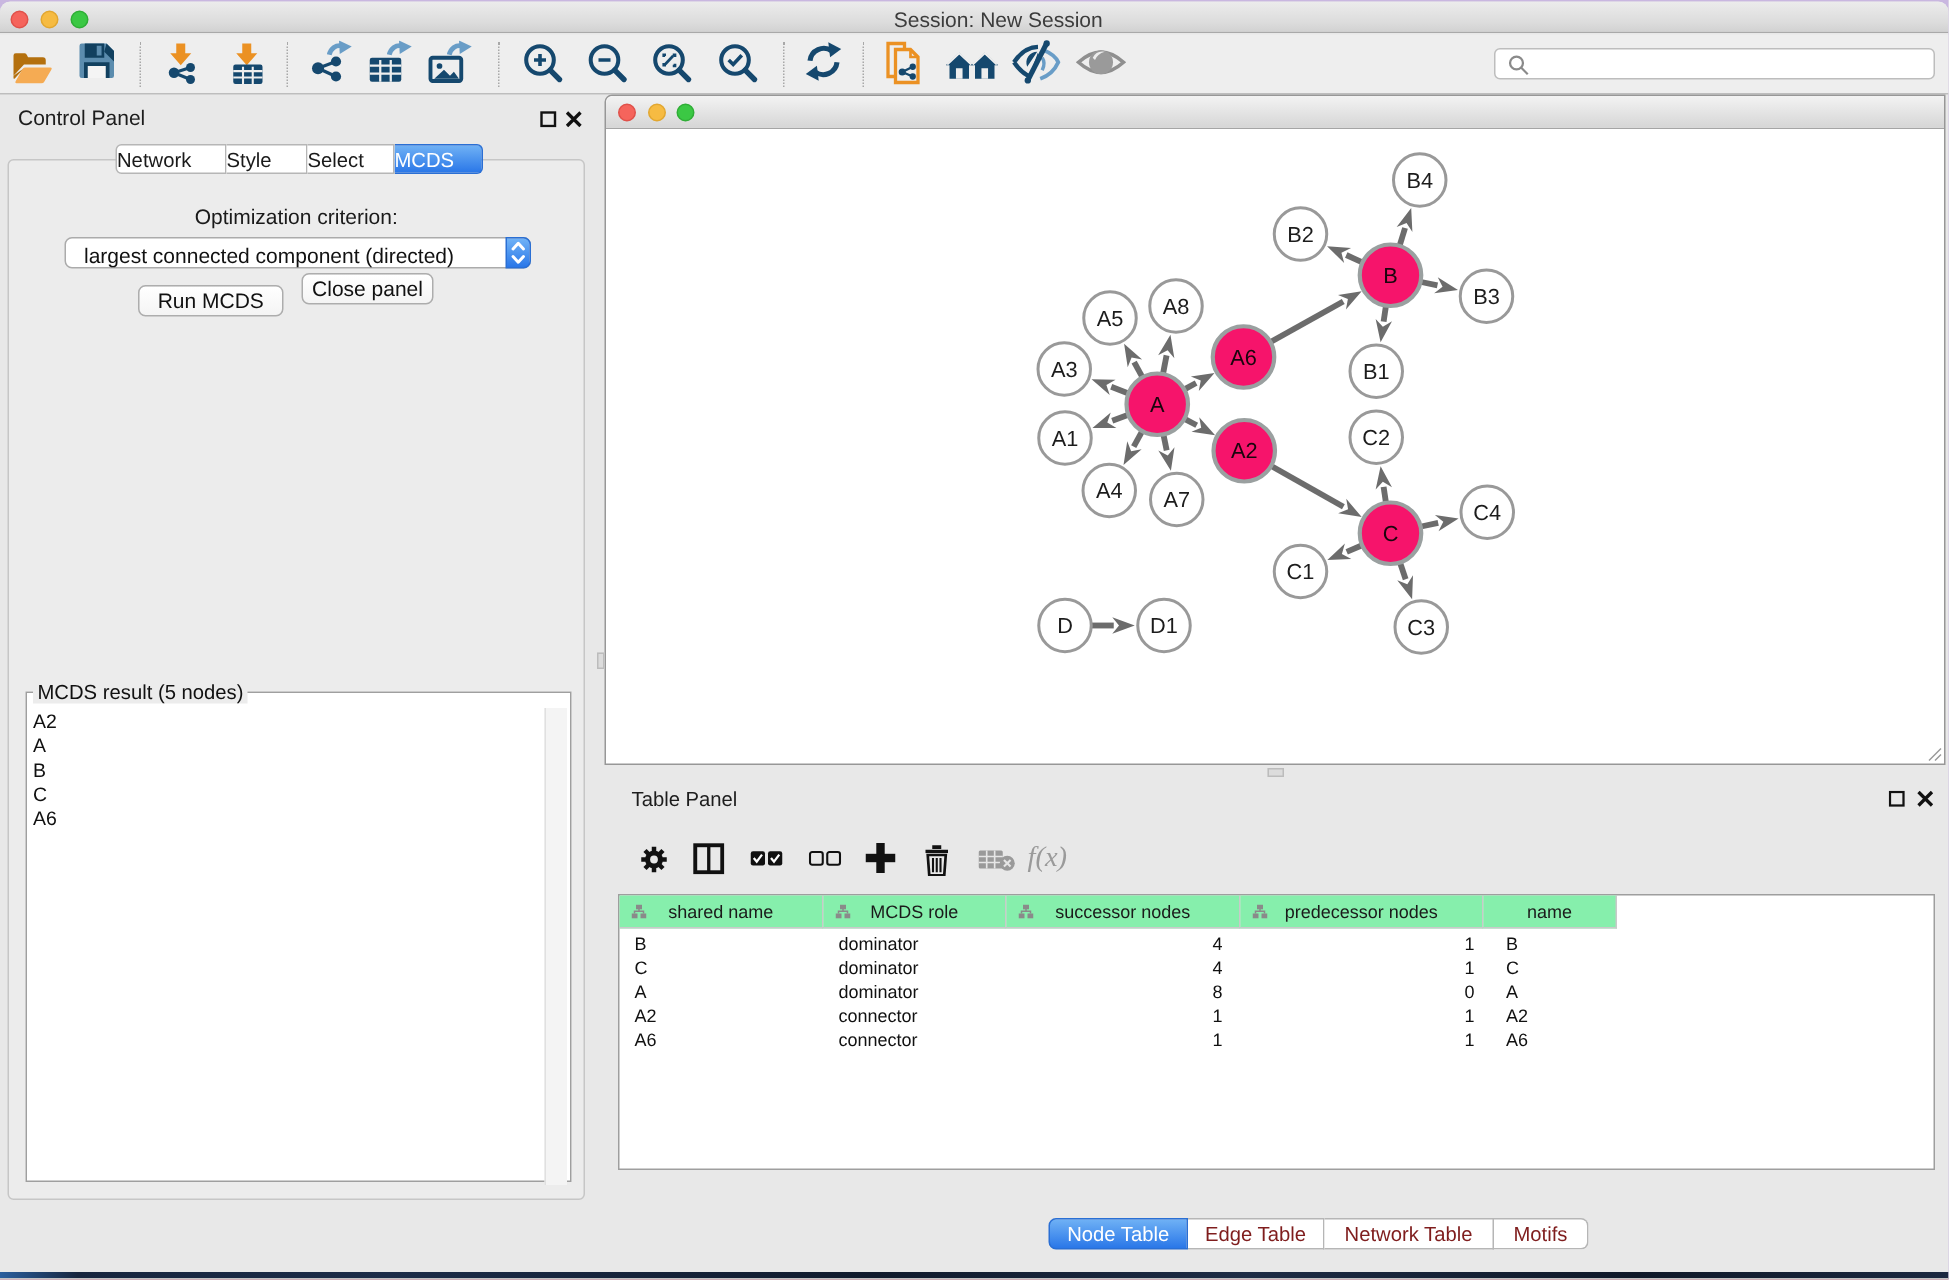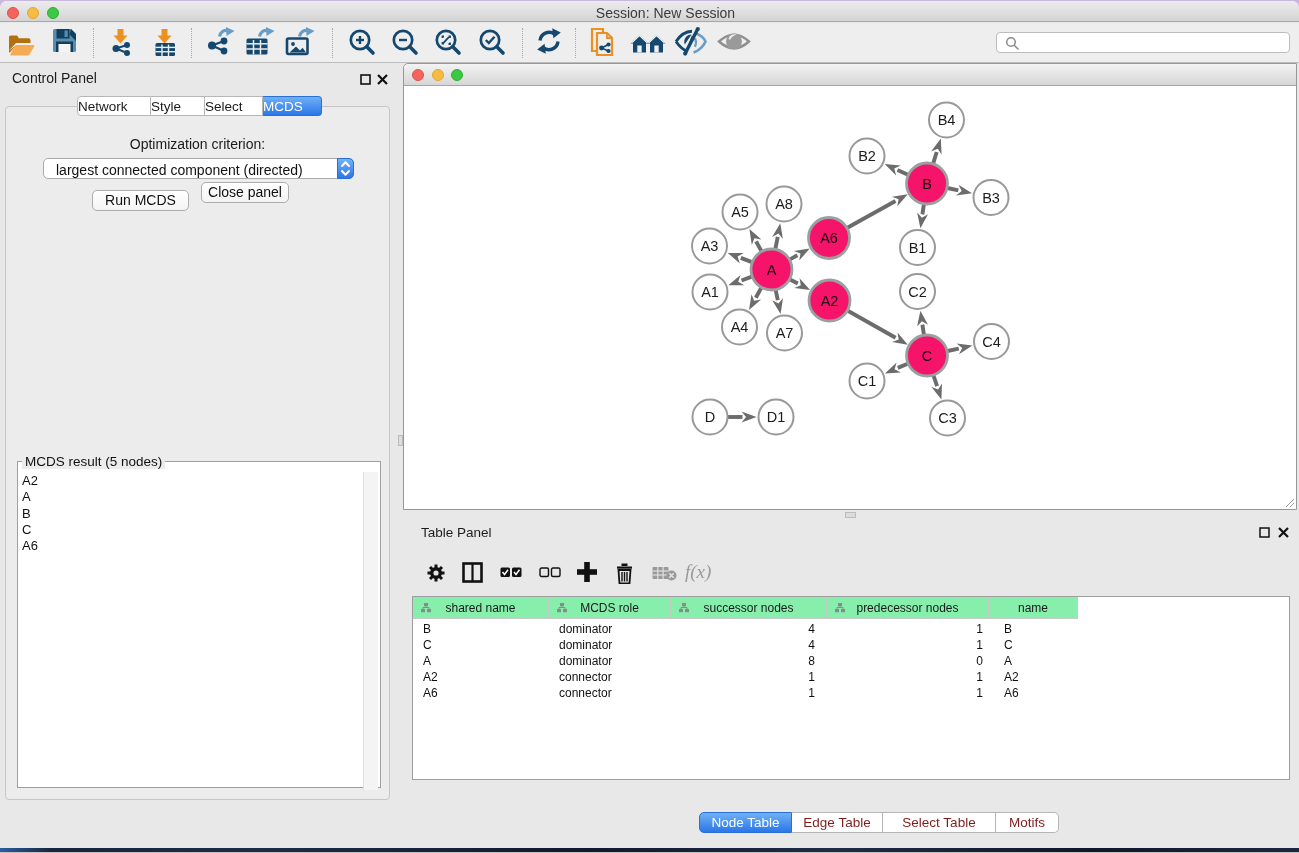--- a/index.html
+++ b/index.html
@@ -455,21 +455,21 @@
   <div class="trow" style="left:591px;top:73px">A2</div>
   <div class="trow" style="left:10px;top:89px">A6</div>
   <div class="trow" style="left:146px;top:89px">connector</div>
   <div class="trow" style="left:258px;top:89px;width:144px;text-align:right">1</div>
   <div class="trow" style="left:414px;top:89px;width:156px;text-align:right">1</div>
   <div class="trow" style="left:591px;top:89px">A6</div>
 </div>
 <div id="btabs">
   <div class="btab first sel" style="width:93px">Node Table</div>
   <div class="btab" style="width:91px">Edge Table</div>
-  <div class="btab" style="width:113px">Select Table</div>
+  <div class="btab" style="width:113px">Network Table</div>
   <div class="btab last" style="width:63px">Motifs</div>
 </div>
 
 <div id="statusbar">
   <div id="listbtn">
     <svg width="16" height="13" viewBox="0 0 16 13" style="position:absolute;left:5px;top:2px">
       <circle cx="1.5" cy="2" r="1.4" fill="#111"></circle>
         <rect x="4" y="0.9" width="11" height="2.2" fill="#111"></rect>
       <circle cx="1.5" cy="6.5" r="1.4" fill="#111"></circle>
         <rect x="4" y="5.4" width="11" height="2.2" fill="#111"></rect>

